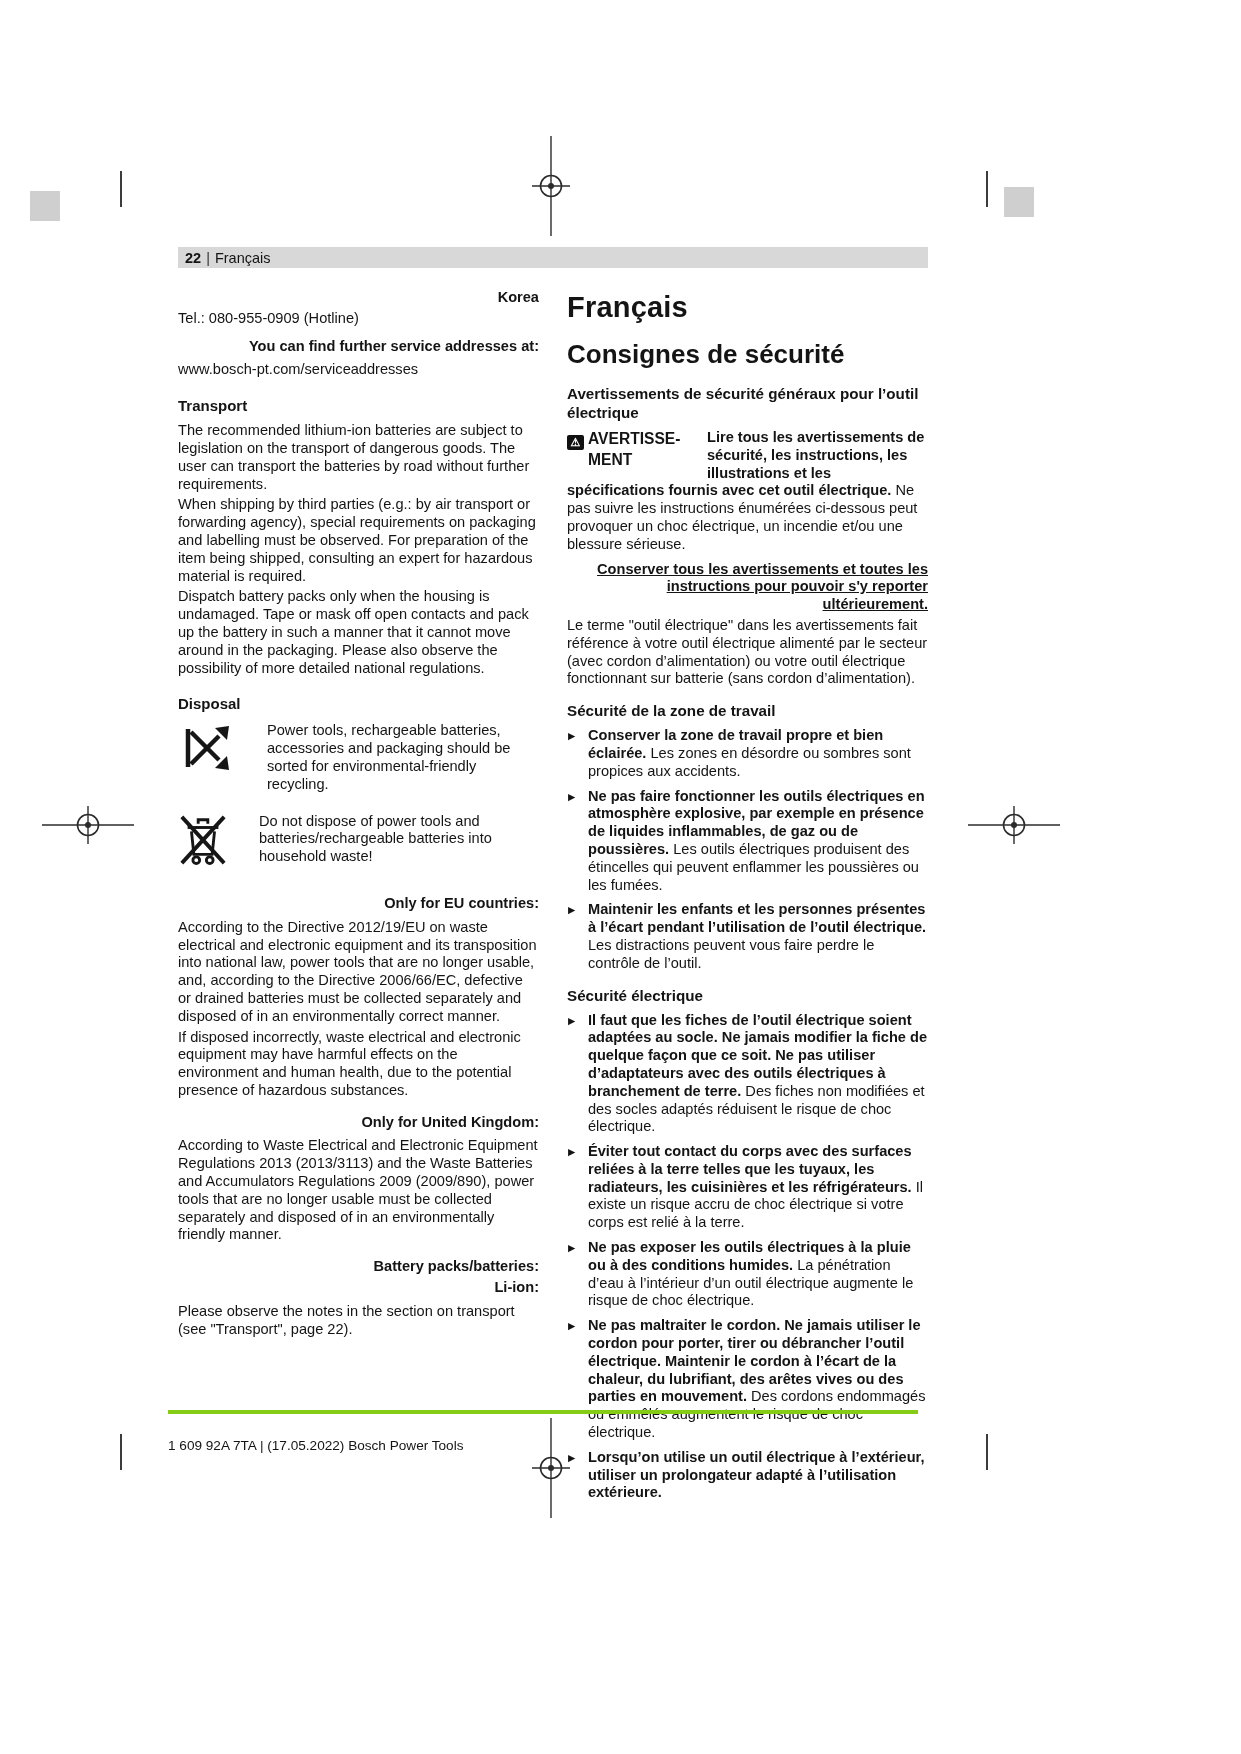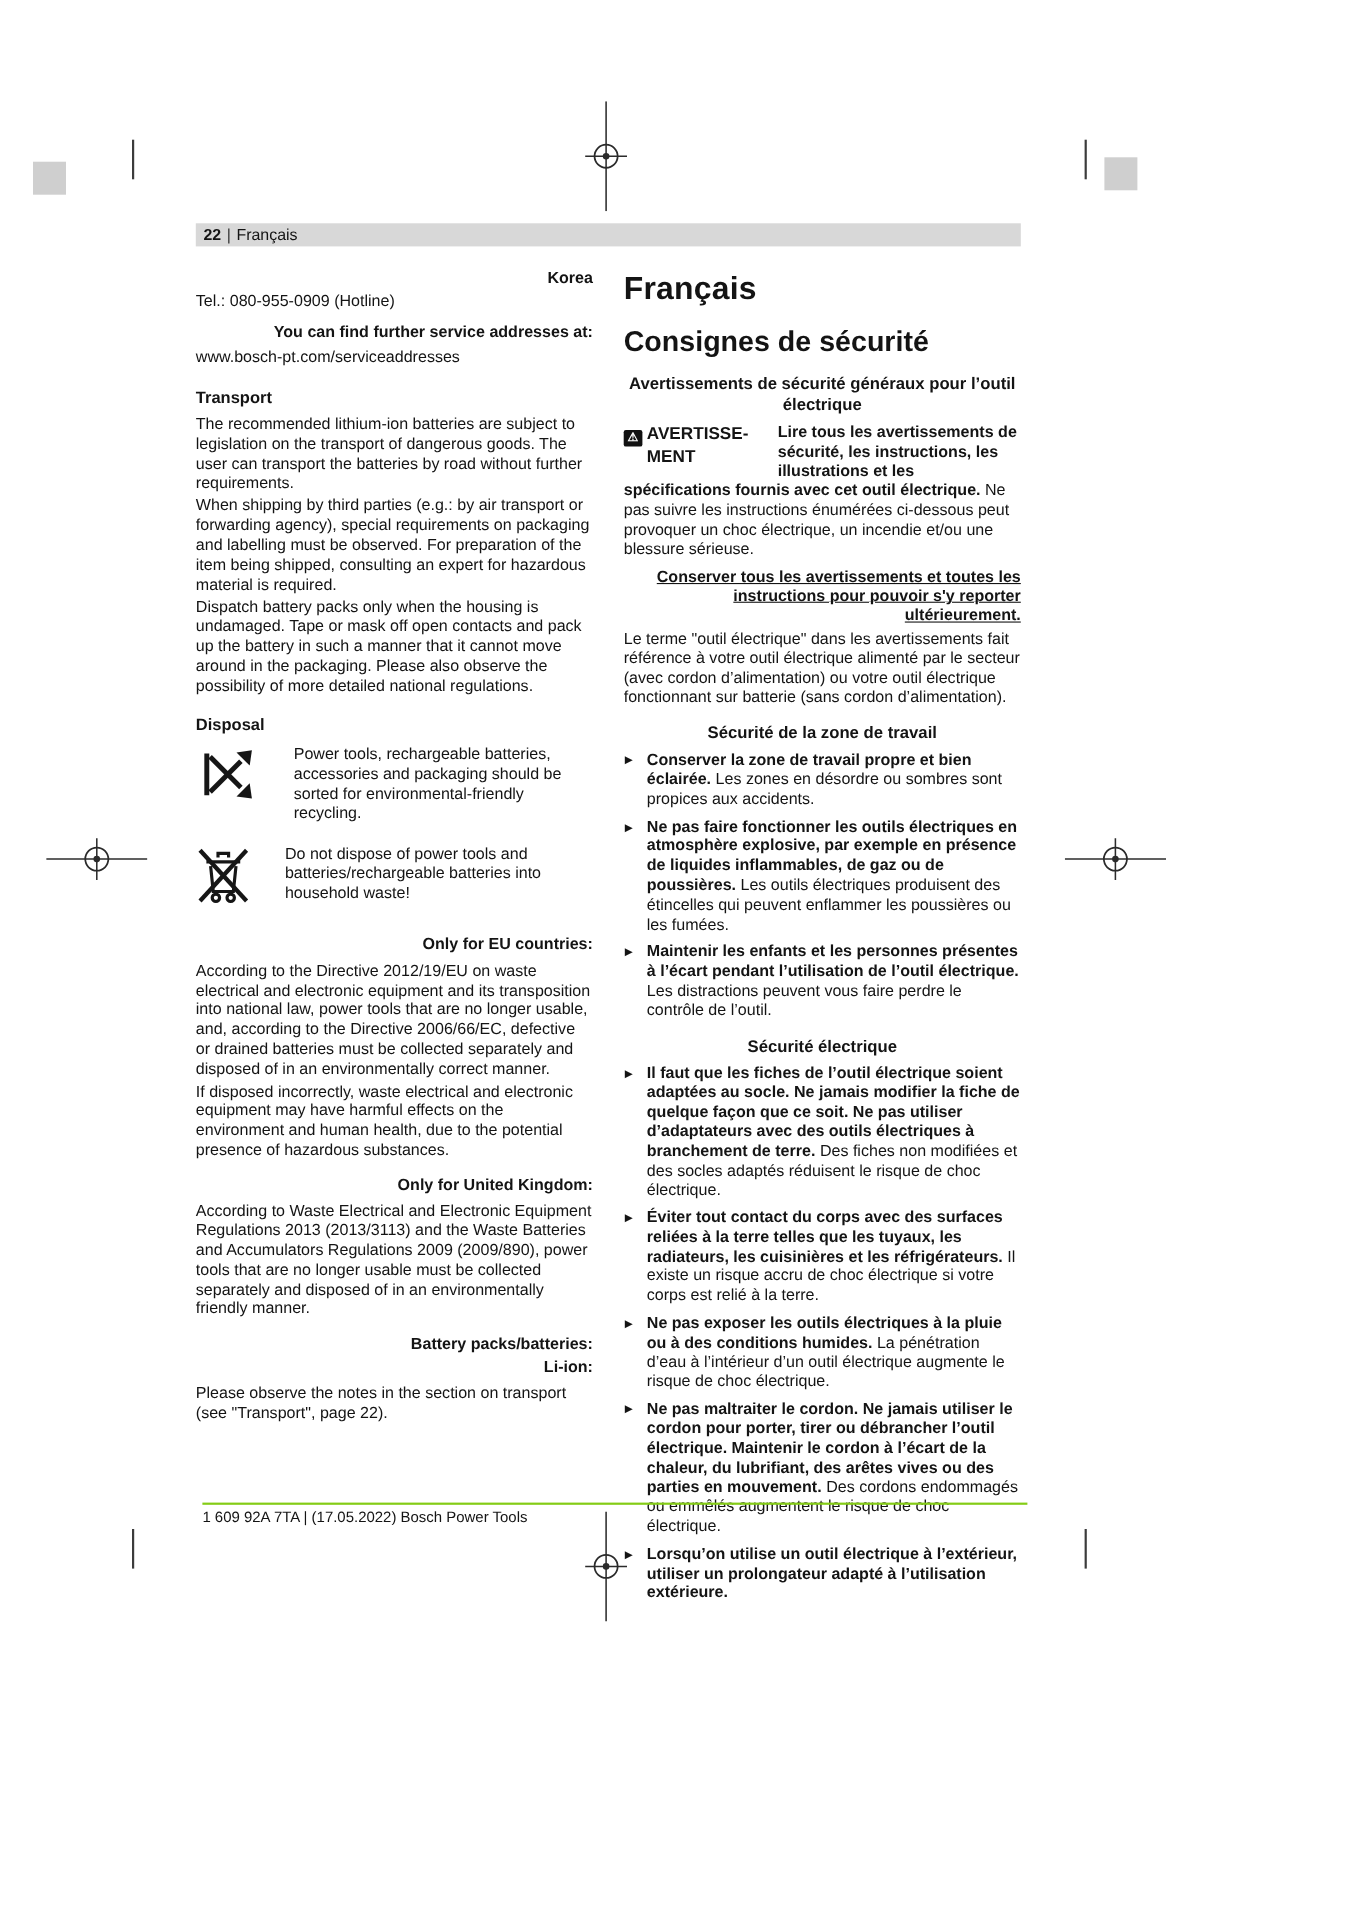--- a/index.html
+++ b/index.html
@@ -4,21 +4,21 @@
 <style>
   * { margin:0; padding:0; box-sizing:border-box; }
   html,body { width:1241px; height:1754px; }
   body {
     background:#ffffff;
     font-family:"Liberation Sans", sans-serif;
     color:#141414;
     position:relative;
     overflow:hidden;
   }
-  .page { position:absolute; inset:0; background:#ffffff; }
+  .page { position:absolute; inset:0; background:#ffffff;margin-top:44px; }
 
   
   .corner-square { position:absolute; width:30px; height:30px; background:#cfcfcf; }
   .crop-v { position:absolute; width:2px; height:36px; background:#3c3c3c; }
   .regmark { position:absolute; }
 
   
   .content { position:absolute; left:178px; top:203px; width:750px; }
 
   .header-bar {
@@ -40,21 +40,21 @@
   .bold { font-weight:bold;text-align:right; }
 
   .mt6  { margin-top:6px; }
   .mt10 { margin-top:10px; }
   .mt14 { margin-top:14px; }
   .mt26 { margin-top:26px; }
 
   h3 { font-size:15px; margin:18px 0 8px 0; }
   h1 { font-size:29px; margin:2px 0 15px 0; letter-spacing:0.2px; }
   h2 { font-size:26px; margin:0 0 14px 0; }
-  h4 { font-size:15.2px; margin:13px 0 7px 0; line-height:1.25;text-align:center; }
+  h4 { font-size:15.2px; margin:13px 0 7px 0; line-height:1.25; }
 
   .icon-row { display:flex; gap:31px; margin:6px 0 14px 0; align-items:flex-start; }
   .icon-row p { flex:1; margin-top:2px; }
   .disposal-icon { flex:0 0 auto; }
 
   
   .warning-para { font-size:14.6px; line-height:1.22; margin-bottom:7px; }
   .warn-label {
     float:left; width:140px;
     font-weight:bold; font-size:15.6px; line-height:1.3;
@@ -66,23 +66,23 @@
     font-size:11px; line-height:15px; text-align:center;
     margin-right:4px; vertical-align:-2px; border-radius:2px;
   }
   .clear { clear:both;text-decoration:underline; }
 
   .bullet { position:relative; padding-left:21px; margin-bottom:7px; }
   .bullet .marker { position:absolute; left:1px; top:3px; font-size:9.5px; }
 
   
   .footer {
-    position:absolute; left:184px; top:1366px; width:750px;
-    border-top:2px solid #84cc16;
-    padding-top:4px;
+    position:absolute; left:168px; top:1366px; width:750px;
+    border-top:4px solid #84cc16;
+    padding-top:24px;
     font-size:13.6px;
   }
 </style>
 </head>
 <body>
 
 <div class="page">
 
   <div class="corner-square" style="left:30px; top:147px;"></div>
   <div class="corner-square" style="left:1004px; top:143px;"></div>

